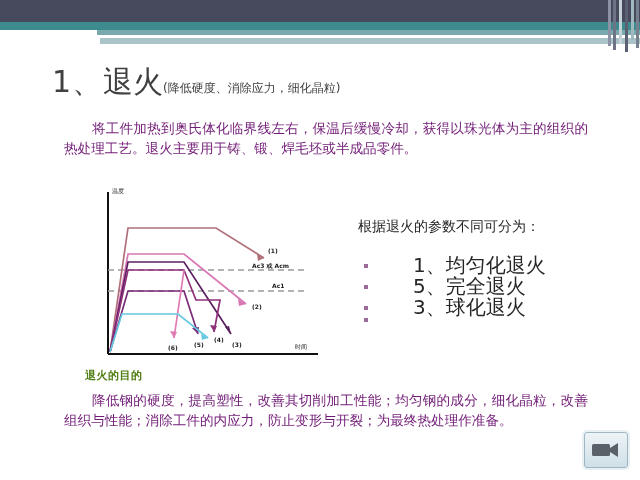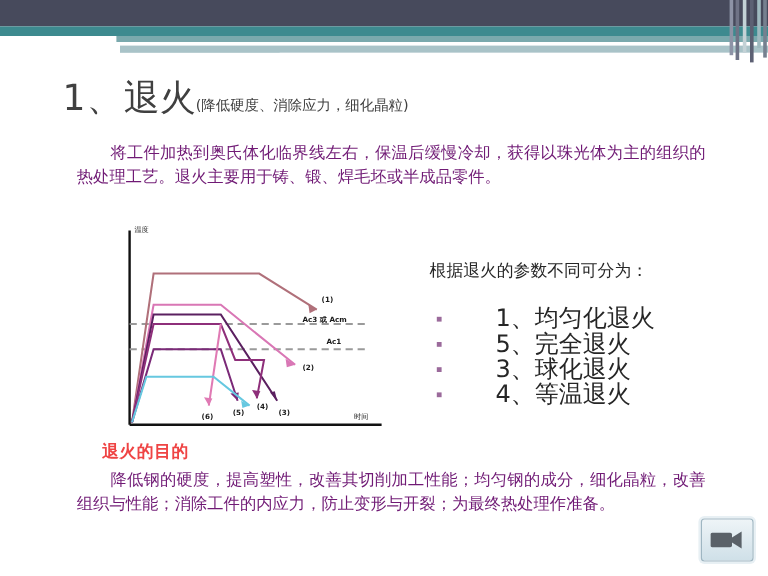--- a/index.html
+++ b/index.html
@@ -35,21 +35,21 @@
 
   
   .para{
     position:absolute;color:#701a75;font-size:13.6px;line-height:20px;
     text-align:justify;
   }
   .para-top{left:64px;top:118px;width:524px;text-indent:28px;}
 
   .red-head{
     position:absolute;left:85px;top:368px;
-    color:#ef4444;font-size:14px;font-weight:bold;letter-spacing:.5px;
+    color:#4d7c0f;font-size:11px;font-weight:bold;letter-spacing:.5px;
   }
   .para-bot{left:64px;top:390px;width:524px;text-indent:28px;}
 
   
   .bullets{position:absolute;left:358px;top:216px;width:244px;color:#262626;}
   .bl-head{font-size:14px;line-height:21px;margin-bottom:18px;}
   .bl-row{display:flex;align-items:center;line-height:21px;font-size:20px;gap:36px;}
   .bl-mark{
     width:4px;height:4px;background:#9b6a9b;margin:0 9px 0 6px;flex:0 0 auto;
   }
@@ -147,21 +147,20 @@
     <div class="bl-row">
       <span class="bl-mark" style="background: rgb(155, 106, 155);"></span>
       <span class="bl-txt">5、完全退火</span>
     </div>
     <div class="bl-row">
       <span class="bl-mark" style="background: rgb(155, 106, 155);"></span>
       <span class="bl-txt">3、球化退火</span>
     </div>
     <div class="bl-row">
       <span class="bl-mark" style="background: rgb(155, 106, 155);"></span>
-      <span class="bl-txt">4、等温退火</span>
     </div>
   </div>
 
   <div class="red-head">退火的目的</div>
   <div class="para para-bot">降低钢的硬度，提高塑性，改善其切削加工性能；均匀钢的成分，细化晶粒，改善组织与性能；消除工件的内应力，防止变形与开裂；为最终热处理作准备。</div>
 
   <div class="vidbtn">
     <svg width="28" height="18" viewBox="0 0 28 18">
       <rect x="0" y="3" width="18" height="12" rx="1.5" fill="#5a6168"></rect>
       <polygon points="18,7 26,2 26,16 18,11" fill="#5a6168"></polygon>

